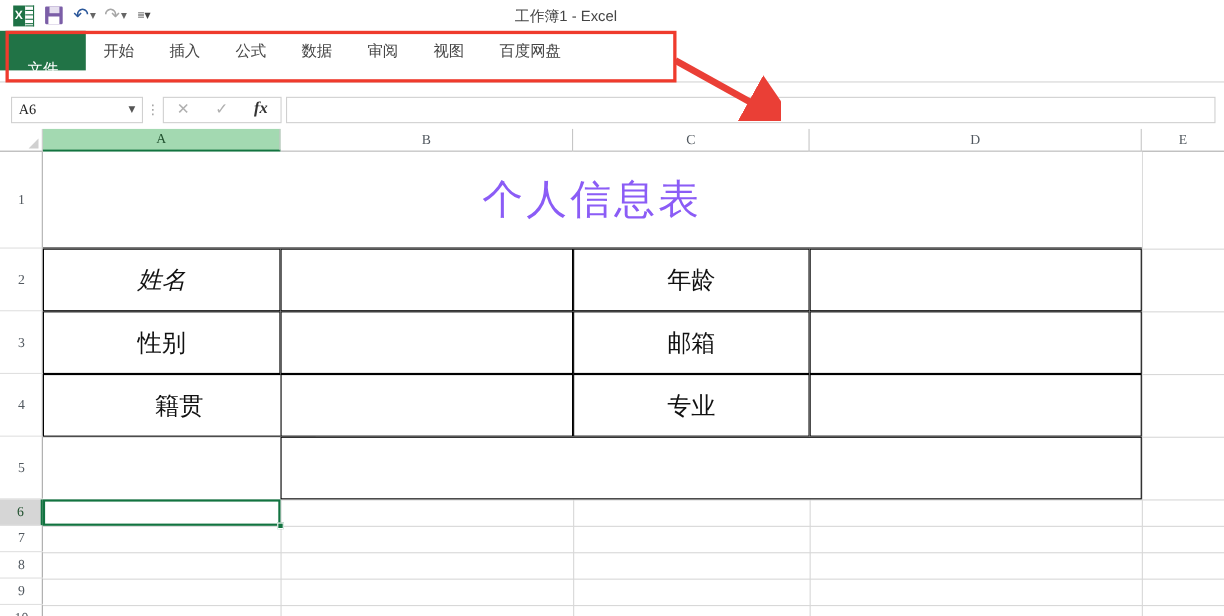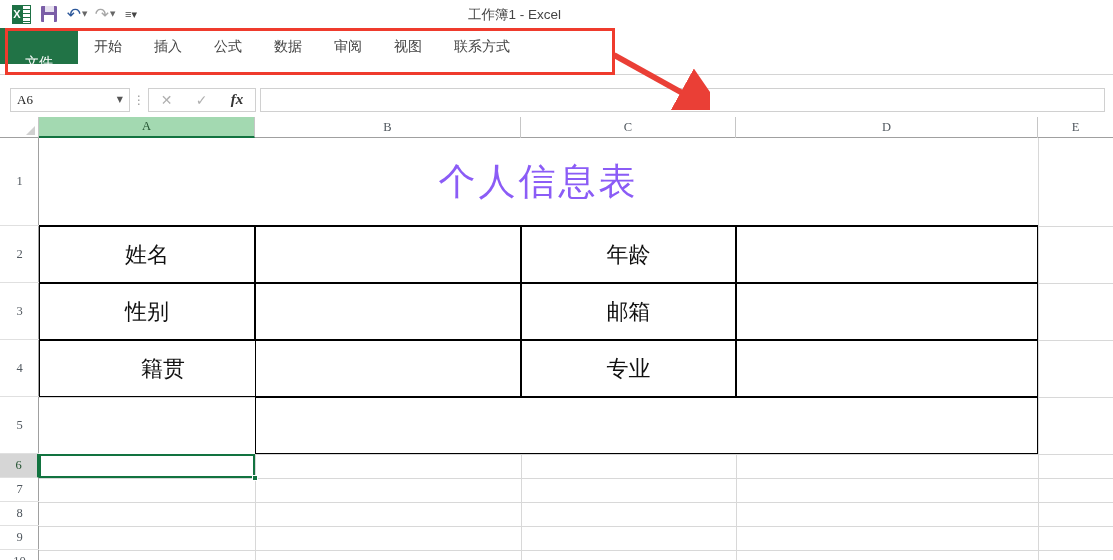--- a/index.html
+++ b/index.html
@@ -224,21 +224,21 @@
 
   <div class="tabstrip">
     <div class="tabs" id="tabs-container">
         <div class="tab file">文件</div>
         <div class="tab">开始</div>
         <div class="tab">插入</div>
         <div class="tab">公式</div>
         <div class="tab">数据</div>
         <div class="tab">审阅</div>
         <div class="tab">视图</div>
-        <div class="tab">联系方式</div>
+        <div class="tab">百度网盘</div>
       </div>
   </div>
   <div class="redbox"></div>
 
   <div class="fbar">
     <div class="namebox">
       <span>A6</span>
       <span class="nb-caret">▼</span>
     </div>
     <div class="vdots">⋮</div>
@@ -279,21 +279,21 @@
         <div class="gline-h" style="top: 88px;"></div>
         <div class="gline-h" style="top: 145px;"></div>
         <div class="gline-h" style="top: 202px;"></div>
         <div class="gline-h" style="top: 259px;"></div>
         <div class="gline-h" style="top: 316px;"></div>
         <div class="gline-h" style="top: 340px;"></div>
         <div class="gline-h" style="top: 364px;"></div>
         <div class="gline-h" style="top: 388px;"></div>
         <div class="gline-h" style="top: 412px;"></div>
         <div class="tbl-title" style="left: 0px; top: 0px; width: 999px; height: 88px;">个人信息表</div>
-        <div class="tblcell" style="left: 0px; top: 88px; width: 216px; height: 57px;">姓名</div>
+        <div class="tblcell" style="left: 0px; top: 88px; width: 216px; height: 57px; font-style: italic;">姓名</div>
         <div class="tblcell" style="left: 216px; top: 88px; width: 266px; height: 57px;"></div>
         <div class="tblcell" style="left: 482px; top: 88px; width: 215px; height: 57px;">年龄</div>
         <div class="tblcell" style="left: 697px; top: 88px; width: 302px; height: 57px;"></div>
         <div class="tblcell" style="left: 0px; top: 145px; width: 216px; height: 57px;">性别</div>
         <div class="tblcell" style="left: 216px; top: 145px; width: 266px; height: 57px;"></div>
         <div class="tblcell" style="left: 482px; top: 145px; width: 215px; height: 57px;">邮箱</div>
         <div class="tblcell" style="left: 697px; top: 145px; width: 302px; height: 57px;"></div>
         <div class="tblcell" style="left: 0px; top: 202px; width: 248px; height: 57px;">籍贯</div>
         <div class="tblcell" style="left: 216px; top: 202px; width: 266px; height: 57px;"></div>
         <div class="tblcell" style="left: 482px; top: 202px; width: 215px; height: 57px;">专业</div>

